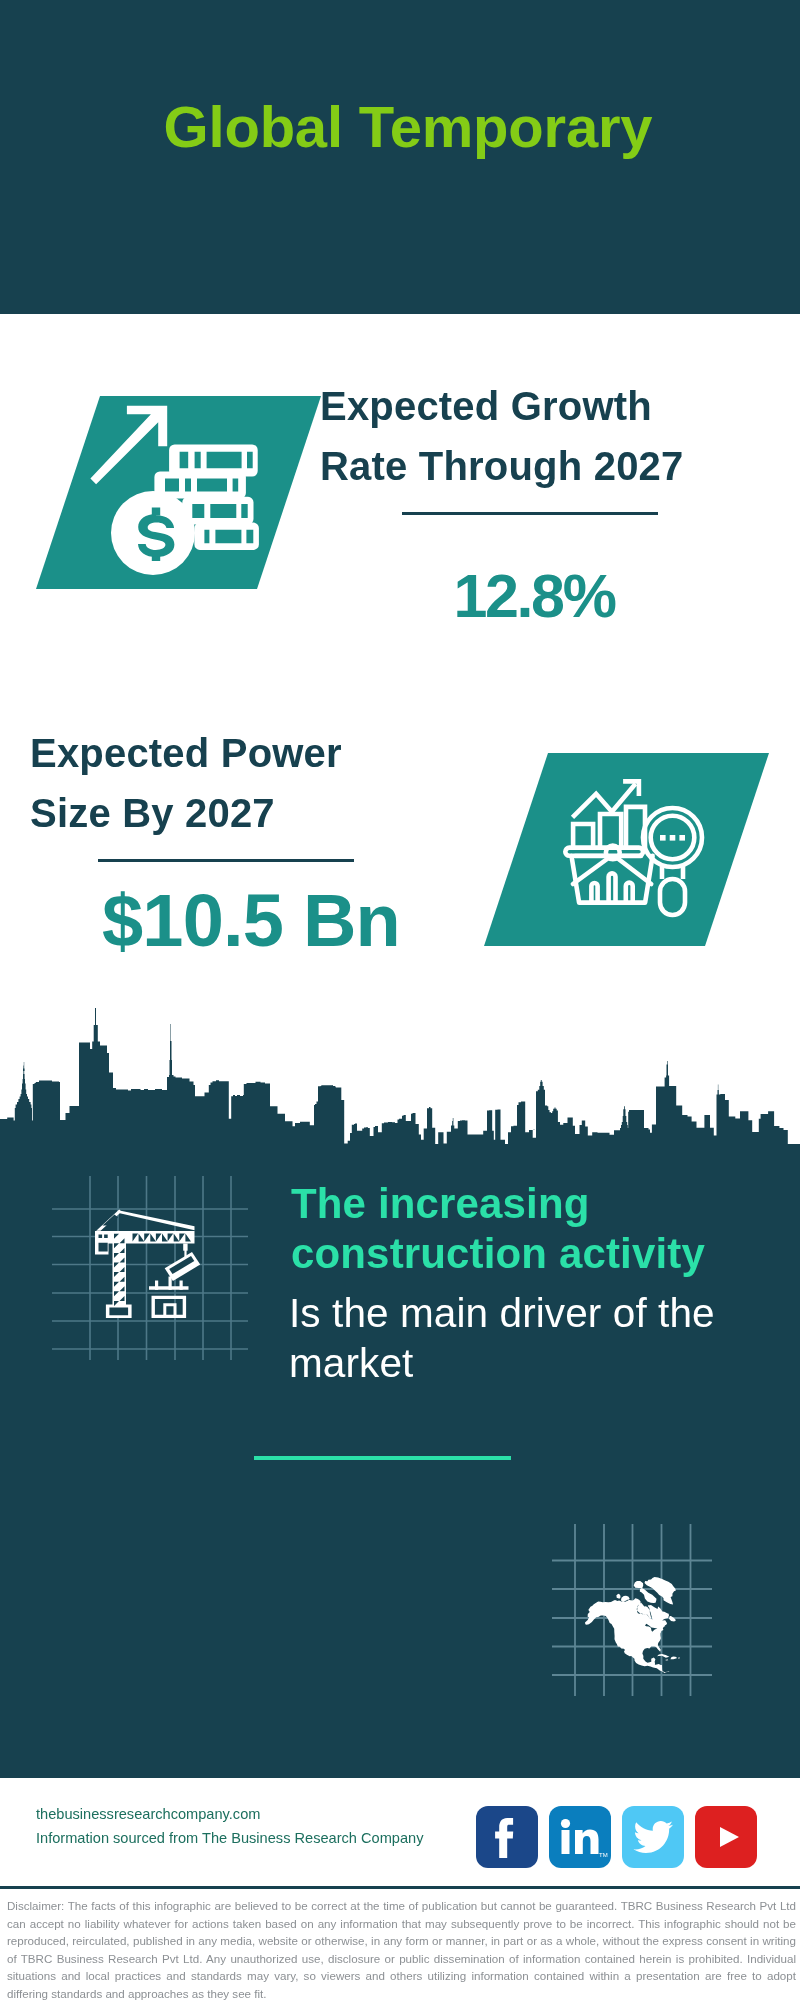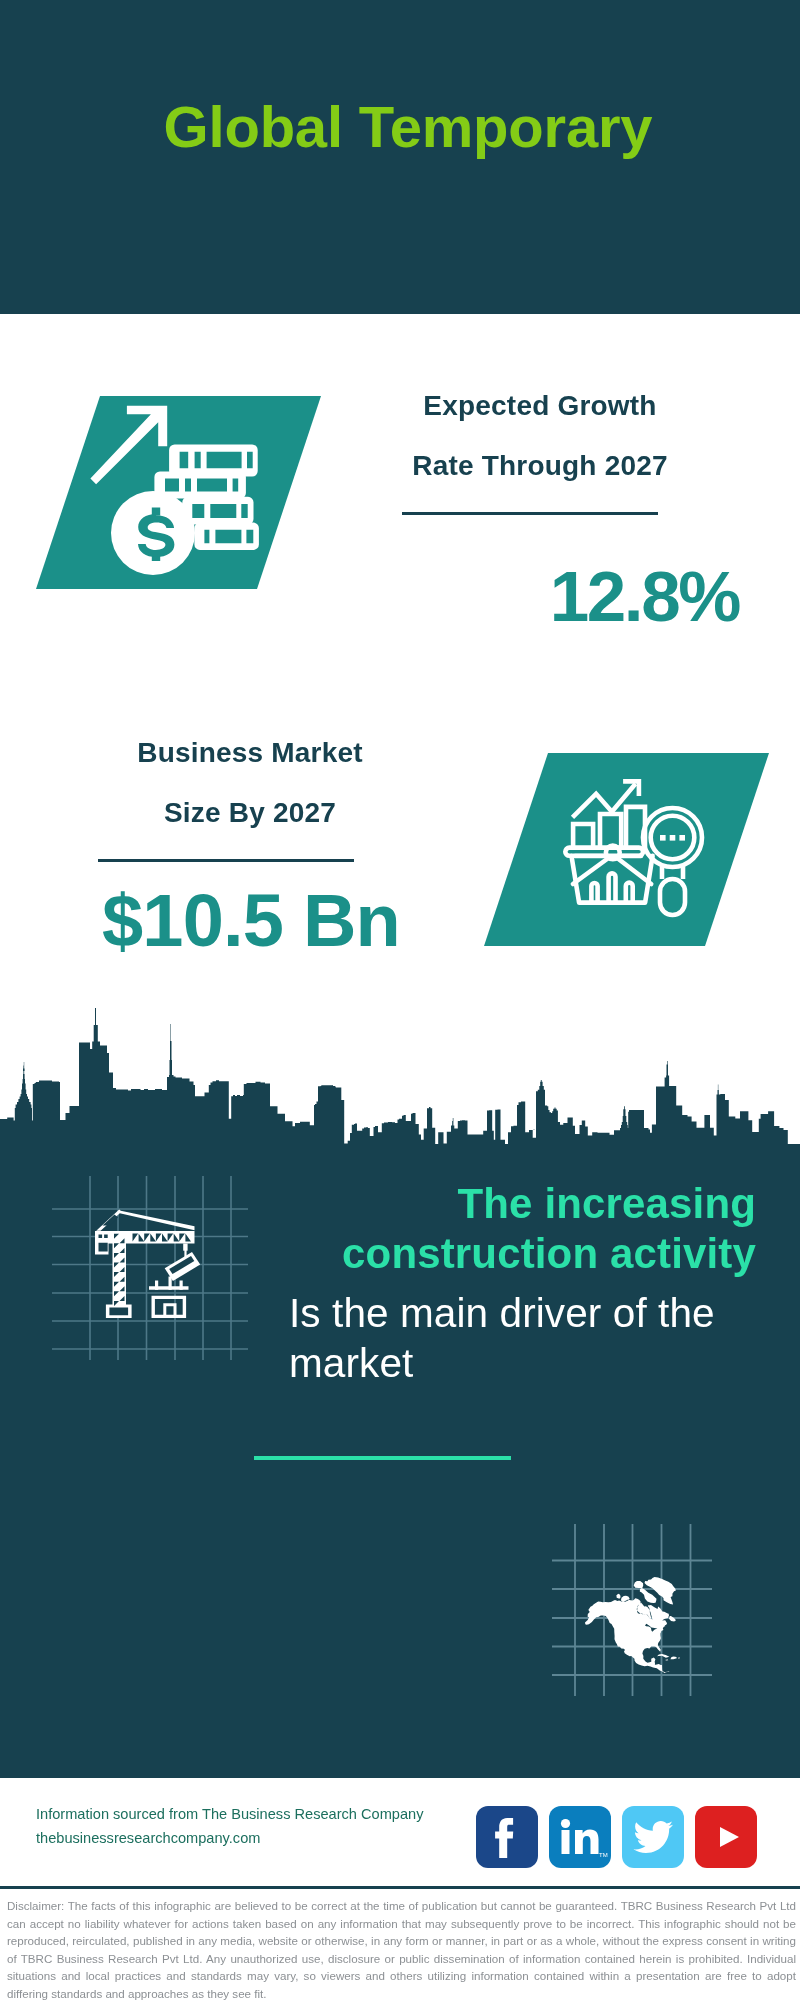--- a/index.html
+++ b/index.html
@@ -8,38 +8,38 @@
   .page{position:relative;width:800px;height:2000px;background:#ffffff;overflow:hidden;}
 
   
   .header{position:absolute;left:0;top:0;width:800px;height:314px;background:#17414F;}
   .header-title{position:absolute;left:0;top:86px;width:800px;margin:8px;text-align:center;color:#84cc16;
     font-size:58px;font-weight:bold;line-height:65px;letter-spacing:-0.2px;}
 
   
   .badge{position:absolute;}
   .stat1-badge{left:34px;top:388px;}
-  .stat-head{position:absolute;color:#17414F;font-size:28px;font-weight:bold;line-height:60px;letter-spacing:0.2px;text-align:center;}
+  .stat-head{position:absolute;color:#17414F;font-size:40px;font-weight:bold;line-height:60px;letter-spacing:0.2px;}
   .stat-rule{position:absolute;height:3.2px;background:#17414F;}
   .stat-val{position:absolute;color:#1B9089;font-weight:bold;text-align:center;}
   .stat1-head{left:320px;top:376px;width:440px;}
   .stat1-rule{left:402px;top:511.5px;width:256px;}
-  .stat1-val{left:299px;top:549px;width:440px;font-size:71px;line-height:95px;letter-spacing:-2.4px;text-align:right;}
+  .stat1-val{left:314px;top:549px;width:440px;font-size:61px;line-height:95px;letter-spacing:-2.4px;}
   .stat2-head{left:30px;top:723px;width:440px;}
   .stat2-rule{left:98px;top:858.5px;width:256px;}
   .stat2-val{left:31px;top:884px;width:440px;font-size:74px;line-height:74px;letter-spacing:-0.8px;}
 
   .stat2-badge{left:478px;top:753px;}
 
   
   .dark{position:absolute;left:0;top:1144px;width:800px;height:634px;background:#17414F;}
   .skyline{position:absolute;left:0;top:1005px;width:800px;height:160px;}
 
   .crane{position:absolute;left:52px;top:1176px;}
-  .driver-hi{position:absolute;left:291px;top:1179px;width:465px;text-align:right;
+  .driver-hi{position:absolute;left:291px;top:1179px;width:465px;text-align:left;
     color:#2BE0A8;font-size:42px;font-weight:bold;line-height:50px;letter-spacing:0.15px;}
   .driver-sub{position:absolute;left:289px;top:1288px;width:465px;
     color:#ffffff;font-size:40.5px;font-weight:normal;line-height:50px;letter-spacing:0.1px;}
 
   .mid-rule{position:absolute;left:254px;top:1456px;width:257px;height:4px;background:#2BE0A8;}
 
   .region-hi{position:absolute;left:51px;top:1536.5px;width:495px;text-align:center;
     color:#2BE0A8;font-size:42px;font-weight:bold;line-height:52px;letter-spacing:0.1px;}
   .region-sub{position:absolute;left:50px;top:1588px;width:495px;text-align:center;
     color:#ffffff;font-size:43.5px;font-weight:normal;line-height:51px;letter-spacing:-0.1px;}
@@ -83,21 +83,21 @@
   </svg>
 
   <div class="stat-head stat1-head">
     <span>Expected Growth</span><br>
     <span>Rate Through 2027</span>
   </div>
   <div class="stat-rule stat1-rule"></div>
   <div class="stat-val stat1-val">12.8%</div>
 
   <div class="stat-head stat2-head">
-    <span>Business Market</span><br>
+    <span>Expected Power</span><br>
     <span>Size By 2027</span>
   </div>
   <div class="stat-rule stat2-rule"></div>
   <div class="stat-val stat2-val">$10.5 Bn</div>
 
   <svg class="badge stat2-badge" width="295" height="200" viewBox="0 0 295 200">
   <polygon points="70,0 291,0 227,193 6,193" fill="#1B9089"></polygon>
   <g fill="none" stroke="#ffffff" stroke-width="4.6" stroke-linecap="butt" stroke-linejoin="miter">
     <path d="M94.5 64.4 L118.1 40.8 L133.9 58.8 L157.5 30.7"></path>
     <path d="M145.1 28.4 L160.9 28.4 L160.9 43.0"></path>
@@ -183,22 +183,22 @@
     <g stroke="#5D8594" stroke-width="1.8">
       <path d="M23 0 v172 M52 0 v172 M80.5 0 v172 M109.5 0 v172 M138.5 0 v172"></path>
       <path d="M0 36.5 h160 M0 65 h160 M0 94 h160 M0 122.5 h160 M0 151 h160"></path>
     </g>
     <g fill="#ffffff">
         <path id="napath" fill-rule="evenodd" d="M38.5 82.7 L40.4 81.7 L41.5 80.4 L43.7 79.1 L46.2 77.5 L48.6 77.8 L50.7 78.3 L53.5 78.1 L56.3 78.3 L59.0 78.1 L61.2 76.7 L63.0 76.1 L64.4 76.4 L65.3 77.1 L67.1 76.5 L69.5 77.6 L71.9 77.4 L74.3 76.5 L76.1 75.6 L78.6 76.2 L80.6 76.5 L82.0 75.7 L83.2 74.2 L85.2 74.7 L87.1 75.8 L88.5 77.2 L88.5 79.2 L87.8 80.6 L86.5 81.0 L85.4 82.3 L85.3 84.9 L85.1 87.5 L85.9 89.3 L87.6 89.7 L89.9 89.6 L92.6 90.9 L95.1 90.9 L95.9 91.0 L96.6 93.5 L98.3 94.5 L99.4 95.0 L98.7 91.9 L97.9 88.7 L97.8 86.2 L97.2 83.7 L95.8 81.9 L96.2 81.2 L97.7 81.2 L99.0 80.9 L101.2 82.4 L102.8 83.4 L105.5 84.9 L106.2 82.5 L108.4 84.5 L110.4 87.4 L112.3 87.8 L115.2 89.2 L116.7 89.7 L117.0 91.6 L116.0 93.9 L112.9 94.8 L111.1 95.8 L110.1 96.6 L113.2 96.3 L115.1 99.3 L114.1 101.1 L112.6 101.0 L113.5 101.9 L111.9 102.8 L110.8 104.3 L111.4 106.1 L109.3 107.1 L109.1 107.8 L108.4 109.8 L108.5 111.8 L108.9 114.3 L108.0 116.4 L106.2 119.0 L105.8 121.3 L108.8 125.8 L108.2 127.8 L105.8 125.2 L104.1 122.9 L102.4 122.5 L99.2 122.6 L97.5 124.6 L95.3 124.1 L92.7 124.7 L91.0 126.9 L90.4 129.6 L91.4 132.0 L91.3 134.7 L93.5 137.6 L95.5 138.8 L97.7 138.2 L99.3 137.7 L99.2 134.7 L101.8 133.6 L103.4 135.3 L102.7 137.4 L103.1 140.6 L102.6 141.1 L106.8 140.0 L108.8 141.0 L110.0 141.1 L110.1 144.0 L110.2 146.6 L111.6 147.7 L113.6 148.3 L115.8 147.2 L117.8 147.8 L116.3 146.9 L114.7 147.9 L112.6 149.1 L110.4 147.5 L107.7 146.4 L104.8 144.2 L101.1 143.5 L98.5 142.6 L95.5 141.8 L92.6 142.3 L89.6 141.4 L86.6 140.6 L84.1 139.1 L82.6 136.7 L82.4 134.8 L79.3 132.0 L77.7 132.3 L74.9 130.7 L72.7 129.2 L72.0 127.3 L73.0 125.9 L71.9 124.7 L69.3 124.5 L67.8 122.8 L65.8 122.4 L64.8 120.0 L63.8 118.5 L62.5 115.2 L62.6 111.9 L62.3 108.0 L62.2 104.8 L60.9 102.4 L59.5 100.0 L57.7 99.0 L56.5 95.9 L55.0 93.6 L53.6 91.9 L51.5 91.5 L48.8 91.6 L46.3 93.0 L44.2 93.3 L41.7 95.7 L39.9 97.9 L36.9 100.3 L34.6 100.7 L33.3 100.3 L33.0 98.4 L35.7 96.0 L37.1 93.2 L35.6 92.7 L35.8 90.1 L37.7 87.9 L37.0 86.7 L36.3 86.1 L38.5 82.7 Z M100.4 95.5 L98.3 94.3 L96.4 93.3 L95.4 90.8 L93.4 90.9 L90.8 90.2 L88.3 89.4 L85.9 87.6 L84.8 86.0 L84.9 83.9 L86.3 81.6 L88.0 80.2 L89.0 78.6 L90.5 80.2 L92.3 82.5 L93.7 82.3 L95.4 83.0 L97.3 85.6 L98.5 88.3 L99.2 91.1 L99.9 93.6 L100.4 95.5 Z M105.4 104.5 L102.7 105.5 L100.3 107.7 L99.4 106.6 L98.9 103.8 L96.7 102.6 L94.1 102.2 L93.0 101.6 L94.3 99.7 L96.7 101.3 L99.5 103.5 L102.5 104.0 L105.4 104.5 Z M121.1 80.5 L120.4 78.0 L119.5 75.6 L118.6 73.1 L120.4 72.2 L120.5 69.6 L122.1 67.3 L123.9 66.4 L123.2 64.6 L121.3 62.3 L119.8 59.9 L116.4 57.8 L113.3 56.4 L110.1 54.9 L106.1 53.6 L102.5 52.9 L100.5 53.9 L99.0 55.4 L96.4 55.8 L95.4 57.3 L93.1 57.0 L92.5 59.0 L94.8 61.3 L97.9 62.7 L100.5 64.3 L102.9 66.5 L105.3 68.7 L107.2 71.0 L110.0 72.5 L111.5 74.2 L111.5 76.2 L114.8 78.3 L118.3 79.9 L121.1 80.5 Z M104.5 74.7 L104.2 76.7 L103.5 78.8 L101.5 79.1 L98.8 78.8 L95.4 77.4 L92.9 74.6 L92.0 70.8 L89.7 68.6 L87.8 67.6 L88.0 65.0 L89.8 64.0 L92.7 65.5 L96.3 68.8 L100.2 70.8 L104.5 74.7 Z M76.2 76.6 L73.2 77.7 L70.7 77.4 L68.9 76.4 L69.5 73.7 L71.7 72.1 L74.0 71.7 L76.3 72.6 L77.7 74.4 L76.2 76.6 Z M67.4 74.7 L64.7 73.8 L64.4 71.3 L66.3 69.7 L68.1 70.7 L68.6 73.2 L67.4 74.7 Z M90.3 63.9 L86.5 63.9 L83.3 63.7 L81.7 61.4 L82.8 58.6 L84.9 57.0 L88.2 57.1 L91.1 59.2 L91.2 61.8 L90.3 63.9 Z M124.0 96.3 L122.2 97.5 L119.1 97.1 L117.0 94.8 L117.7 92.1 L118.9 91.9 L122.0 94.0 L124.0 96.3 Z M117.4 132.7 L113.9 133.7 L109.9 131.7 L106.5 132.0 L105.1 132.2 L106.8 130.6 L110.0 130.1 L113.7 131.1 L117.4 132.7 Z M124.8 134.2 L121.4 135.3 L118.4 135.2 L119.5 132.9 L121.7 132.6 L124.4 133.1 L124.8 134.2 Z M116.2 136.3 L113.8 136.6 L113.5 135.7 L116.0 135.6 L116.2 136.3 Z M128.0 134.2 L126.2 134.5 L125.9 133.7 L127.8 133.6 L128.0 134.2 Z"></path>
       </g>
   </svg>
 
   <div class="src-text">
+    <div>thebusinessresearchcompany.com</div>
     <div>Information sourced from The Business Research Company</div>
-    <div>thebusinessresearchcompany.com</div>
   </div>
 
   <div class="social">
     <a class="sq" style="background:#1B4789">
       <svg width="62" height="62" viewBox="0 0 62 62">
         <path fill="#ffffff" d="M36.8 32.4 h-5.6 V52 h-8 V32.4 h-4.1 v-7 h4.1 v-4.7 c0-3.4 1.6-8.7 8.1-8.7 l5.8 0.02 v6.8 h-4.2 c-0.7 0-1.7 0.35-1.7 1.9 v4.7 h6 z"></path>
       </svg>
     </a>
     <a class="sq" style="background:#0A7EBE">
       <svg width="62" height="62" viewBox="0 0 62 62">

